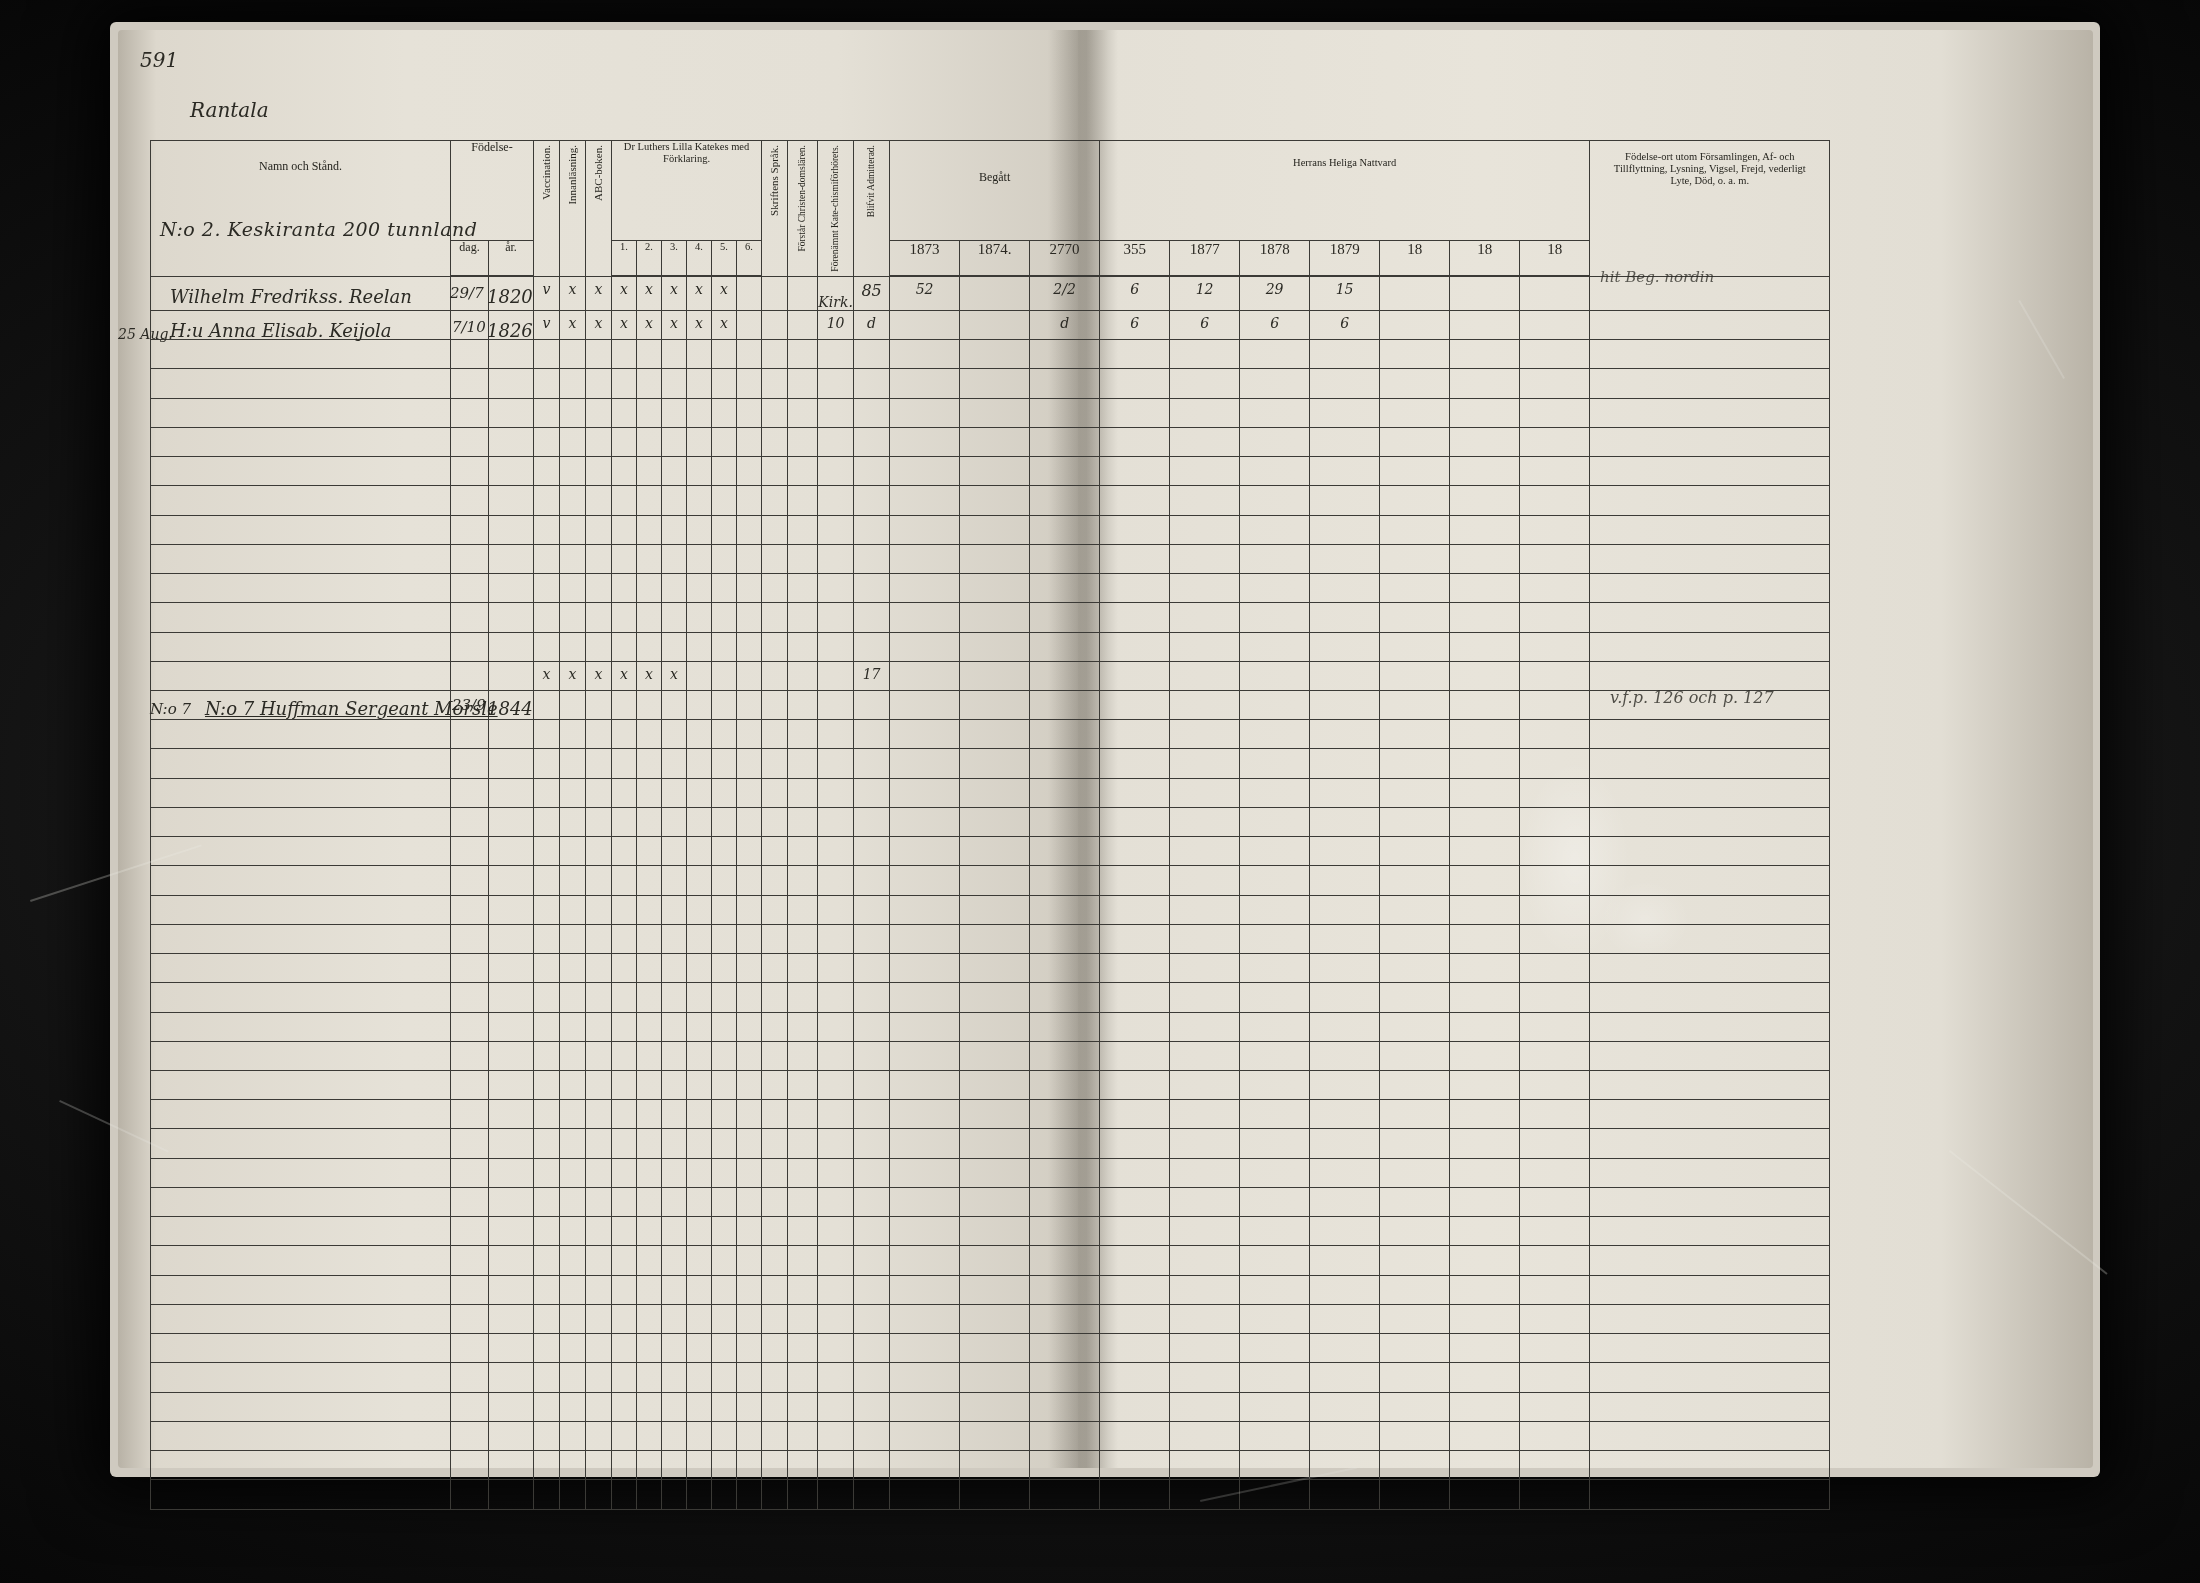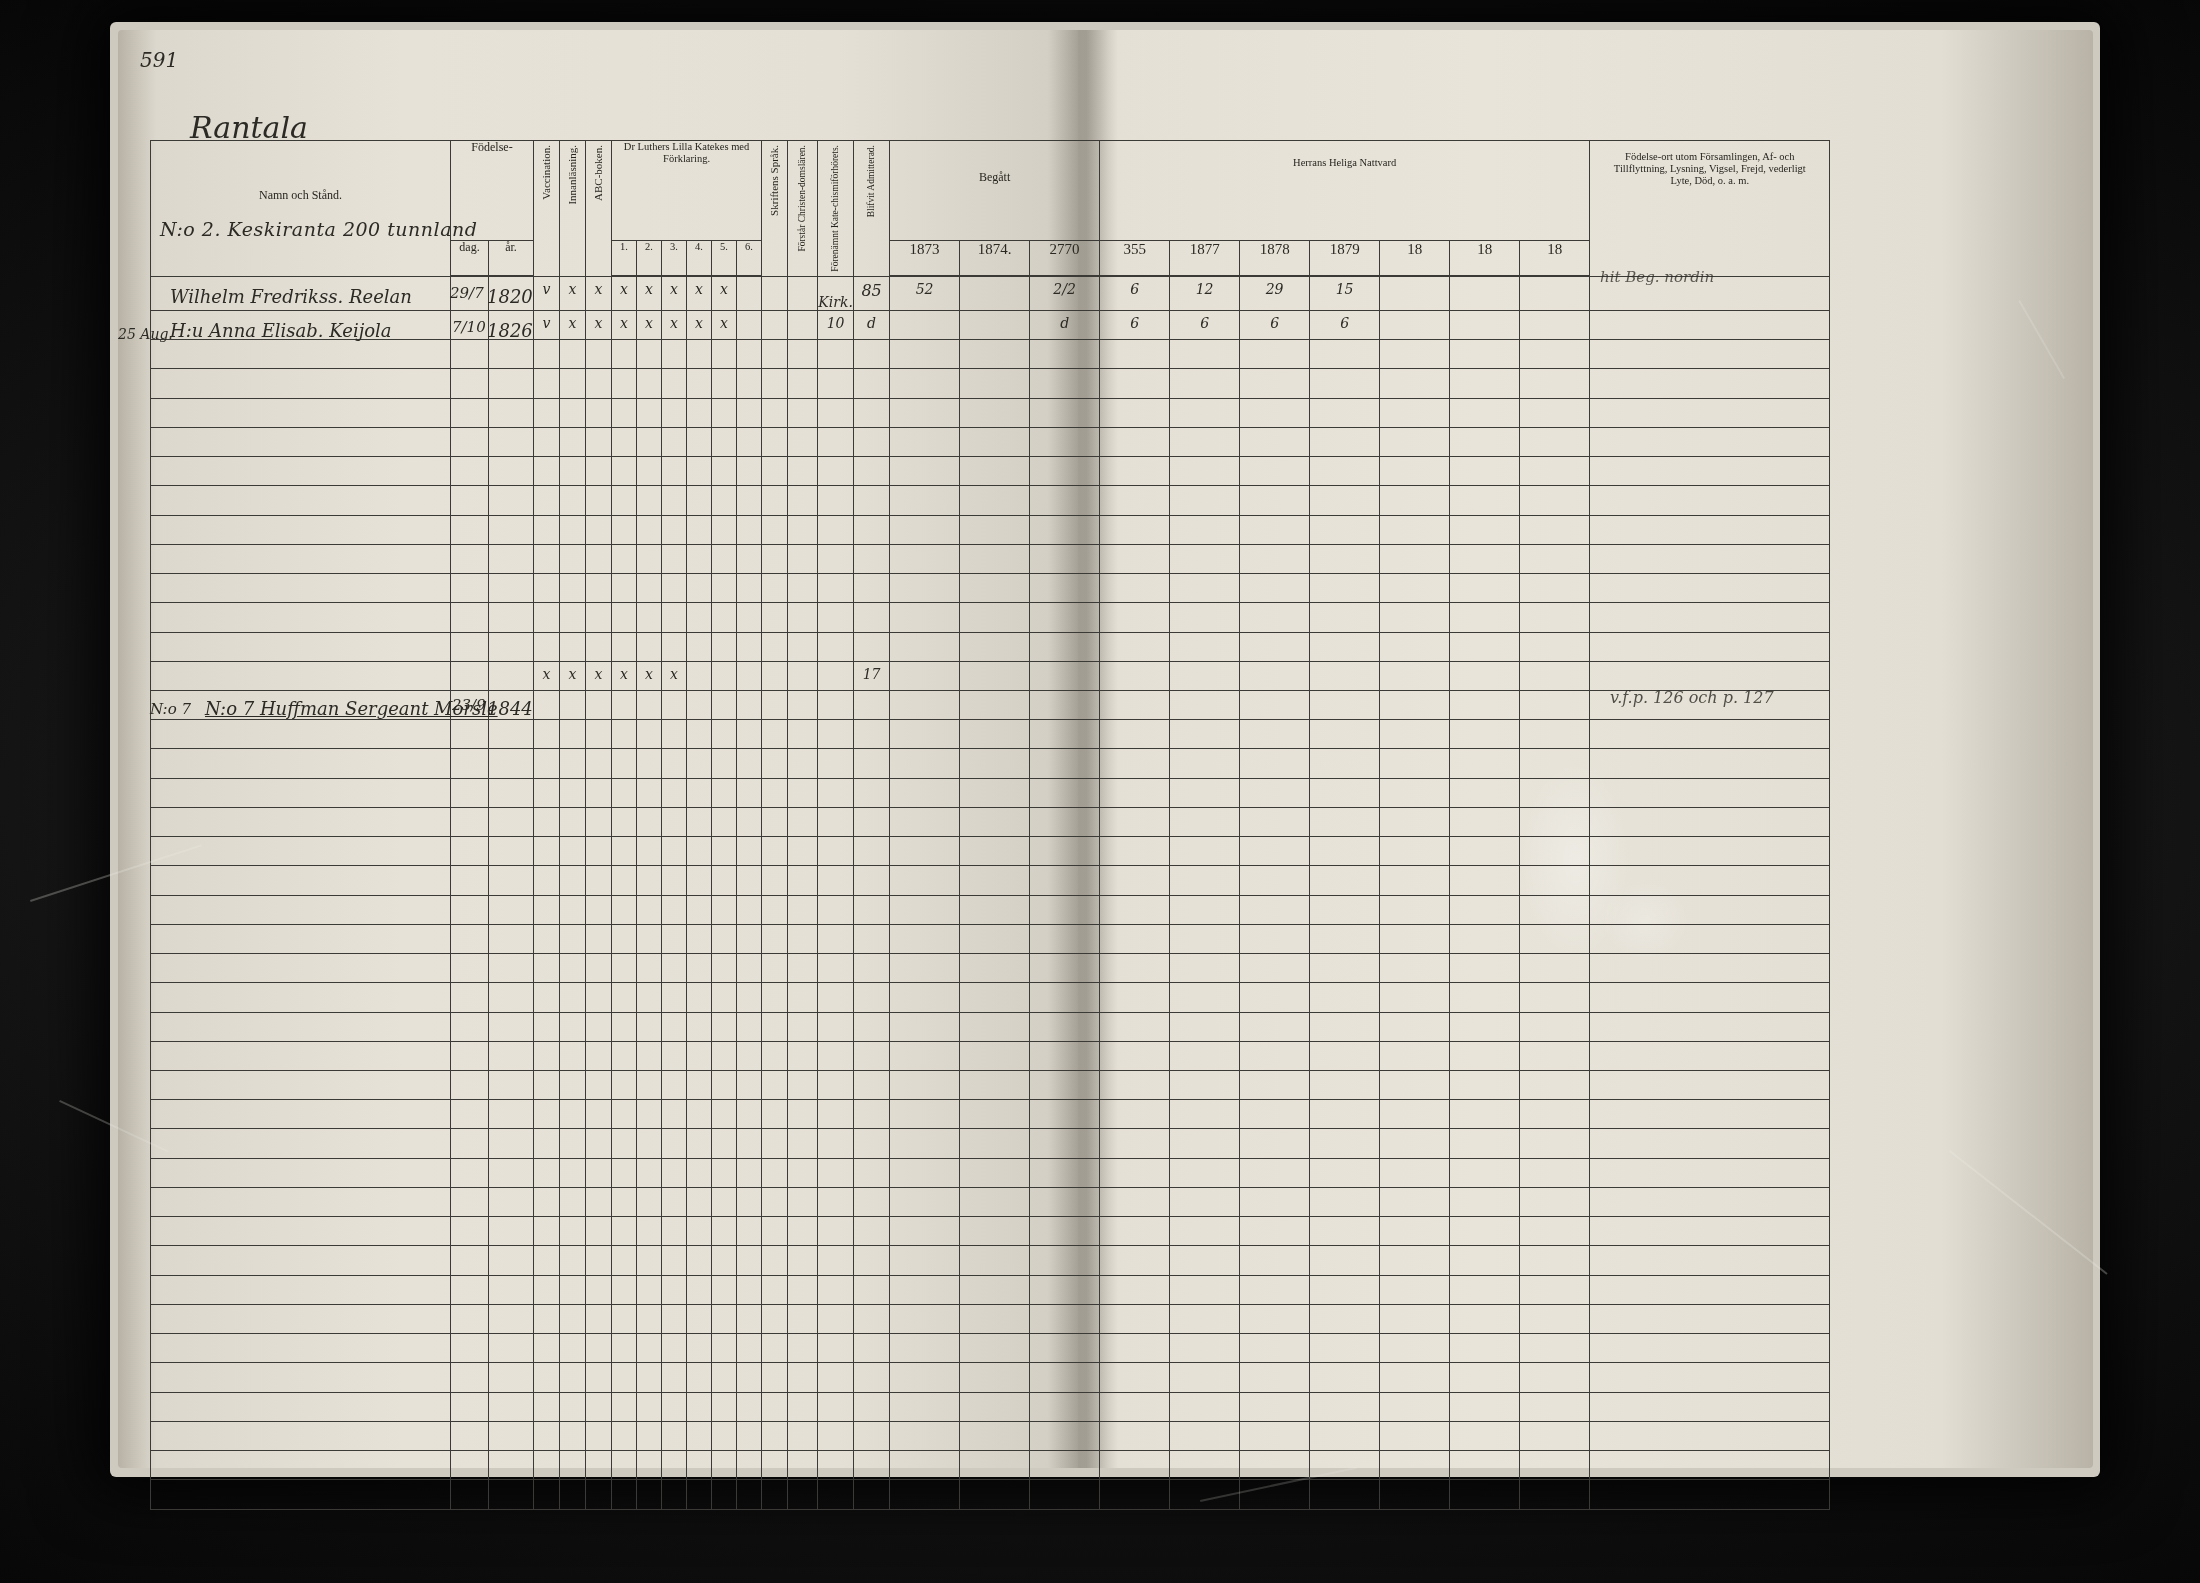--- a/index.html
+++ b/index.html
@@ -48,21 +48,21 @@
   .hdr-sm{font-size:10.5px;}
   .vert{writing-mode:vertical-rl;transform:rotate(180deg);
         font-size:11px;line-height:1;white-space:nowrap;
         display:block;margin:4px auto;color:#26251f;}
   .rowline{height:29px;}
   .yearcell{font-size:15px;text-align:center;color:#2a2822;padding-top:2px;}
 
   
   .hand{font-family:"DejaVu Serif",serif;font-style:italic;color:#2b2a24;}
   #pageno{position:absolute;left:140px;top:48px;font-size:20px;}
-  #farmname{position:absolute;left:190px;top:98px;font-size:30px;margin-top:12px;}
+  #farmname{position:absolute;left:190px;top:98px;font-size:20px;}
   #housenote{position:absolute;left:160px;top:218px;font-size:19px;letter-spacing:.5px;}
 
   .hwrow{position:absolute;font-size:18px;white-space:nowrap;}
 
   
   .scr{position:absolute;background:rgba(235,235,230,.55);transform-origin:0 0;}
 </style>
 </head>
 <body>
 
@@ -109,21 +109,21 @@
           <col style="width:70px">
           <col style="width:70px">
           <col style="width:70px">
           <col style="width:70px">
       <col>
     </colgroup>
 
     <thead>
       <tr>
         <th rowspan="3" class="hdr">
-          <div style="margin-top:48px">Namn och Stånd.</div>
+          <div style="margin-top:19px">Namn och Stånd.</div>
         </th>
         <th colspan="2" class="hdr"><span>Födelse-</span></th>
         <th rowspan="3">
               <span class="vert">Vaccination.</span>
             </th>
         <th rowspan="3">
               <span class="vert">Innanläsning.</span>
             </th>
         <th rowspan="3">
               <span class="vert">ABC-boken.</span>

